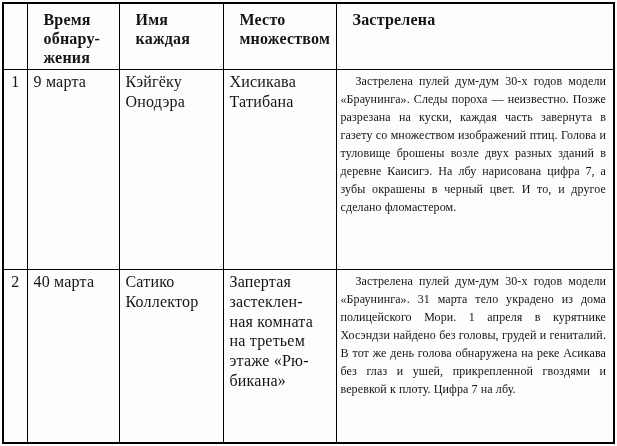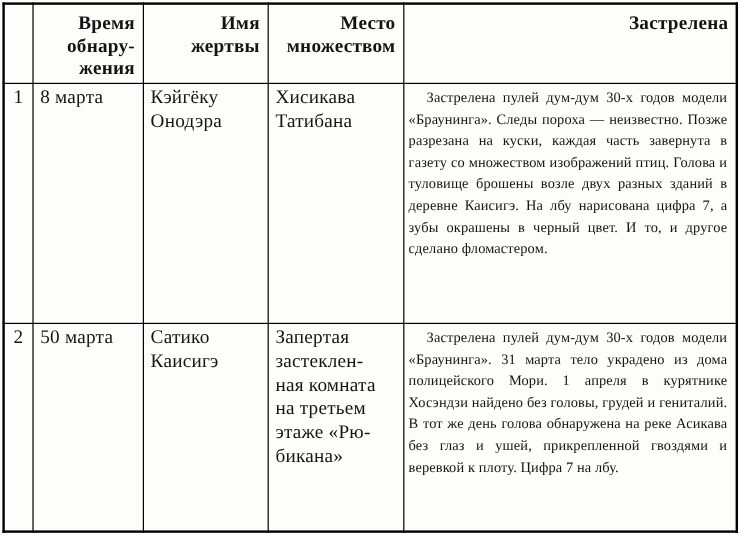--- a/index.html
+++ b/index.html
@@ -32,23 +32,23 @@
   col.c-details { width: auto; }
 
   thead tr   { height: 62px; }
   tr.row-1   { height: 200px; }
   tr.row-2   { height: auto; }
 
   th {
     font-weight: bold;
     font-size: 16px;
     line-height: 19px;
-    text-align: right;
+    text-align: left;
     white-space: pre-line;
-    padding: 6px 6px 2px;
+    padding: 6px 16px 2px;
     letter-spacing: 0.2px;
   }
   td.num {
     font-size: 16px;
     line-height: 19.8px;
     text-align: center;
     padding: 2px 1px;
   }
   td.plain {
     font-size: 16px;
@@ -79,41 +79,41 @@
       <col class="c-place">
       <col class="c-details">
     </colgroup>
     <thead>
       <tr class="header-row">
         <th class="num"></th>
         <th>Время
 обнару-
 жения</th>
         <th>Имя
-жертвы</th>
+каждая</th>
         <th>Место
 множеством</th>
         <th>Застрелена</th>
       </tr>
     </thead>
     <tbody>
       <tr class="row row-1">
         <td class="num">1</td>
-        <td class="plain">8 марта</td>
+        <td class="plain">9 марта</td>
         <td class="plain">Кэйгёку
 Онодэра</td>
         <td class="plain">Хисикава
 Татибана</td>
         <td class="details">Застрелена пулей дум-дум 30-х годов модели «Браунинга». Следы пороха — неизвестно. Позже раз­резана на куски, каждая часть завер­нута в газету со множеством изо­бражений птиц. Голова и туловище брошены возле двух разных зданий в деревне Каисигэ. На лбу нарисо­вана цифра 7, а зубы окрашены в черный цвет. И то, и другое сделано фломастером.</td>
       </tr>
       <tr class="row row-2">
         <td class="num">2</td>
-        <td class="plain">50 марта</td>
+        <td class="plain">40 марта</td>
         <td class="plain">Сатико
-Каисигэ</td>
+Коллектор</td>
         <td class="plain">Запертая
 застеклен-
 ная комната
 на третьем
 этаже «Рю-
 бикана»</td>
         <td class="details">Застрелена пулей дум-дум 30-х годов модели «Браунинга». 31 марта тело украдено из дома полицей­ского Мори. 1 апреля в курятнике Хосэндзи найдено без головы, гру­дей и гениталий. В тот же день голо­ва обнаружена на реке Асикава без глаз и ушей, прикрепленной гвоз­дями и веревкой к плоту. Цифра 7 на лбу.</td>
       </tr>
     </tbody>
   </table>

